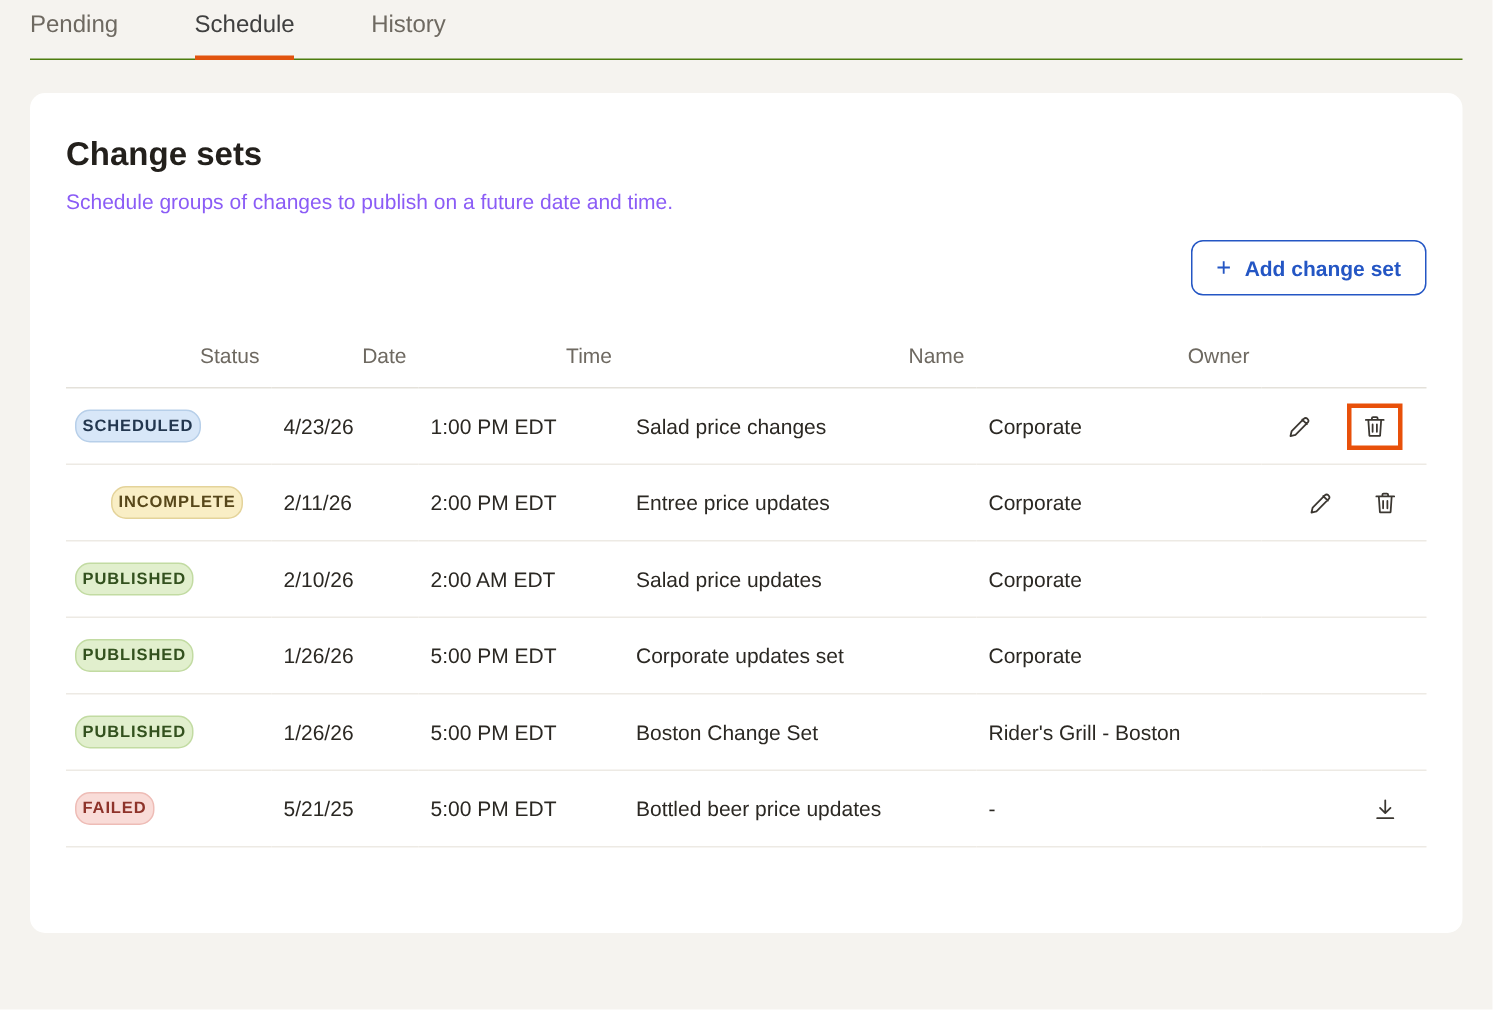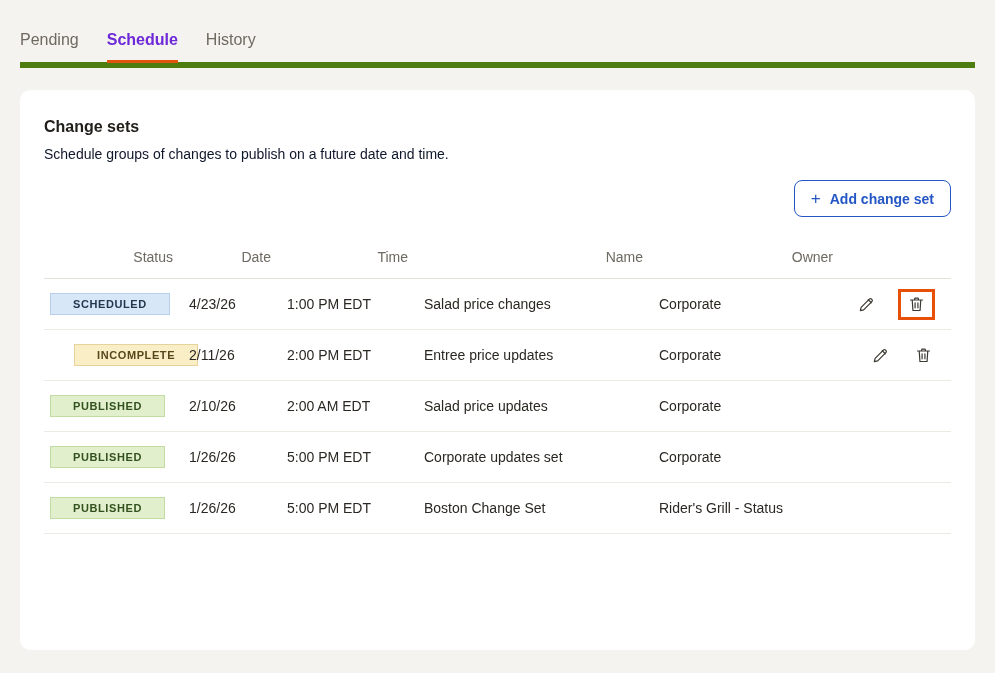--- a/index.html
+++ b/index.html
@@ -11,51 +11,51 @@
   }
   *{box-sizing:border-box;}
   html,body{margin:0;padding:0;}
   body{
     width:995px;height:673px;overflow:hidden;
     background:#f5f3ef;color:#2b2823;
     font-family:"Liberation Sans",sans-serif;
   }
   .page{padding:0 20px;}
   h1{font-size:30px;font-weight:700;margin:16px 0 24px;color:#262320;letter-spacing:-0.2px;}
-  .tabs{display:flex;gap:28px;border-bottom:6px solid #4d7c0f;margin-top:23px;}
+  .tabs{display:flex;gap:51px;border-bottom:1px solid #4d7c0f;}
   .tab{font-size:16px;color:#6e6961;padding:8px 0 13px;cursor:pointer;position:relative;}
-  .tab.active{color:#6d28d9;font-weight:700;}
+  .tab.active{color:#404040;font-weight:400;}
   .tab.active::after{content:"";position:absolute;left:0;right:0;bottom:-1px;height:3px;background:var(--accent);}
   .card{
     background:#ffffff;border-radius:10px;margin-top:22px;
     padding:28px 24px 40px;min-height:560px;
   }
-  h2{font-size:16px;font-weight:700;margin:0;color:#23201c;}
-  .sub{font-size:14px;color:#0f172a;margin:10px 0 0;}
+  h2{font-size:22px;font-weight:700;margin:0;color:#23201c;}
+  .sub{font-size:14px;color:#8b5cf6;margin:10px 0 0;}
   .button-row{display:flex;justify-content:flex-end;margin-top:18px;}
   .add-btn{
     display:flex;align-items:center;gap:9px;background:#fff;
     border:1px solid var(--button-blue);color:var(--button-blue);
     border-radius:8px;padding:9px 16px;font-size:14px;font-weight:700;
     font-family:inherit;cursor:pointer;
   }
   .add-btn .plus{font-size:17px;font-weight:400;line-height:1;}
   table{width:100%;border-collapse:collapse;margin-top:22px;font-size:14px;table-layout:fixed;}
   col.c-status{width:137px;} col.c-date{width:98px;} col.c-time{width:137px;}
   col.c-name{width:235px;} col.c-owner{width:190px;} col.c-actions{width:110px;}
   thead th{
     text-align:right;color:#6e6961;font-weight:400;
     padding:10px 8px 13px;border-bottom:1px solid #e4e1da;
   }
   thead th:first-child{padding-left:12px;}
   tbody td{height:51px;padding:0 8px;border-bottom:1px solid #edeae4;color:#2b2823;}
   tbody td:first-child{padding-left:6px;}
   .pill{
     display:inline-block;font-size:11px;font-weight:700;letter-spacing:0.6px;
-    padding:4px 22px;border-radius:0;border:1px solid transparent;white-space:nowrap;
+    padding:4px 4px;border-radius:10px;border:1px solid transparent;white-space:nowrap;
   }
   .pill.scheduled{background:var(--scheduled-bg);border-color:var(--scheduled-border);color:var(--scheduled-text);}
   .pill.incomplete{background:var(--incomplete-bg);border-color:var(--incomplete-border);color:var(--incomplete-text);margin-left:24px;}
   .pill.published{background:var(--published-bg);border-color:var(--published-border);color:var(--published-text);}
   .pill.failed{background:var(--failed-bg);border-color:var(--failed-border);color:var(--failed-text);}
   .actions{display:flex;justify-content:flex-end;align-items:center;gap:20px;padding-right:8px;}
   .icon-btn{background:none;border:none;padding:2px;margin:0;cursor:pointer;display:flex;align-items:center;}
   .icon-btn svg{display:block;}
   .highlight{border:3px solid var(--highlight);padding:2px 5px;display:flex;align-items:center;}
   .highlight .icon-btn{padding:1px;}
@@ -172,21 +172,39 @@
             <td>Corporate</td>
             <td>
               <div class="actions"></div>
             </td>
           </tr>
           <tr>
             <td><span class="pill published">PUBLISHED</span></td>
             <td>1/26/26</td>
             <td>5:00 PM EDT</td>
             <td>Boston Change Set</td>
-            <td>Rider's Grill - Status</td>
+            <td>Rider's Grill - Boston</td>
             <td>
               <div class="actions"></div>
+            </td>
+          </tr>
+          <tr>
+            <td><span class="pill failed">FAILED</span></td>
+            <td>5/21/25</td>
+            <td>5:00 PM EDT</td>
+            <td>Bottled beer price updates</td>
+            <td>-</td>
+            <td>
+              <div class="actions">
+                <button class="icon-btn">
+                  <span>
+                    <svg viewBox="0 0 24 24" width="19" height="19" fill="none" stroke="#3b3731" stroke-width="1.5" stroke-linecap="round" stroke-linejoin="round">
+                      <path d="M12 4.5v10.3M7.6 10.8l4.4 4.4 4.4-4.4M5.2 19.5h13.6"></path>
+                    </svg>
+                  </span>
+                </button>
+              </div>
             </td>
           </tr>
         </tbody>
     </table>
   </div>
 </div>
 
 </body></html>

